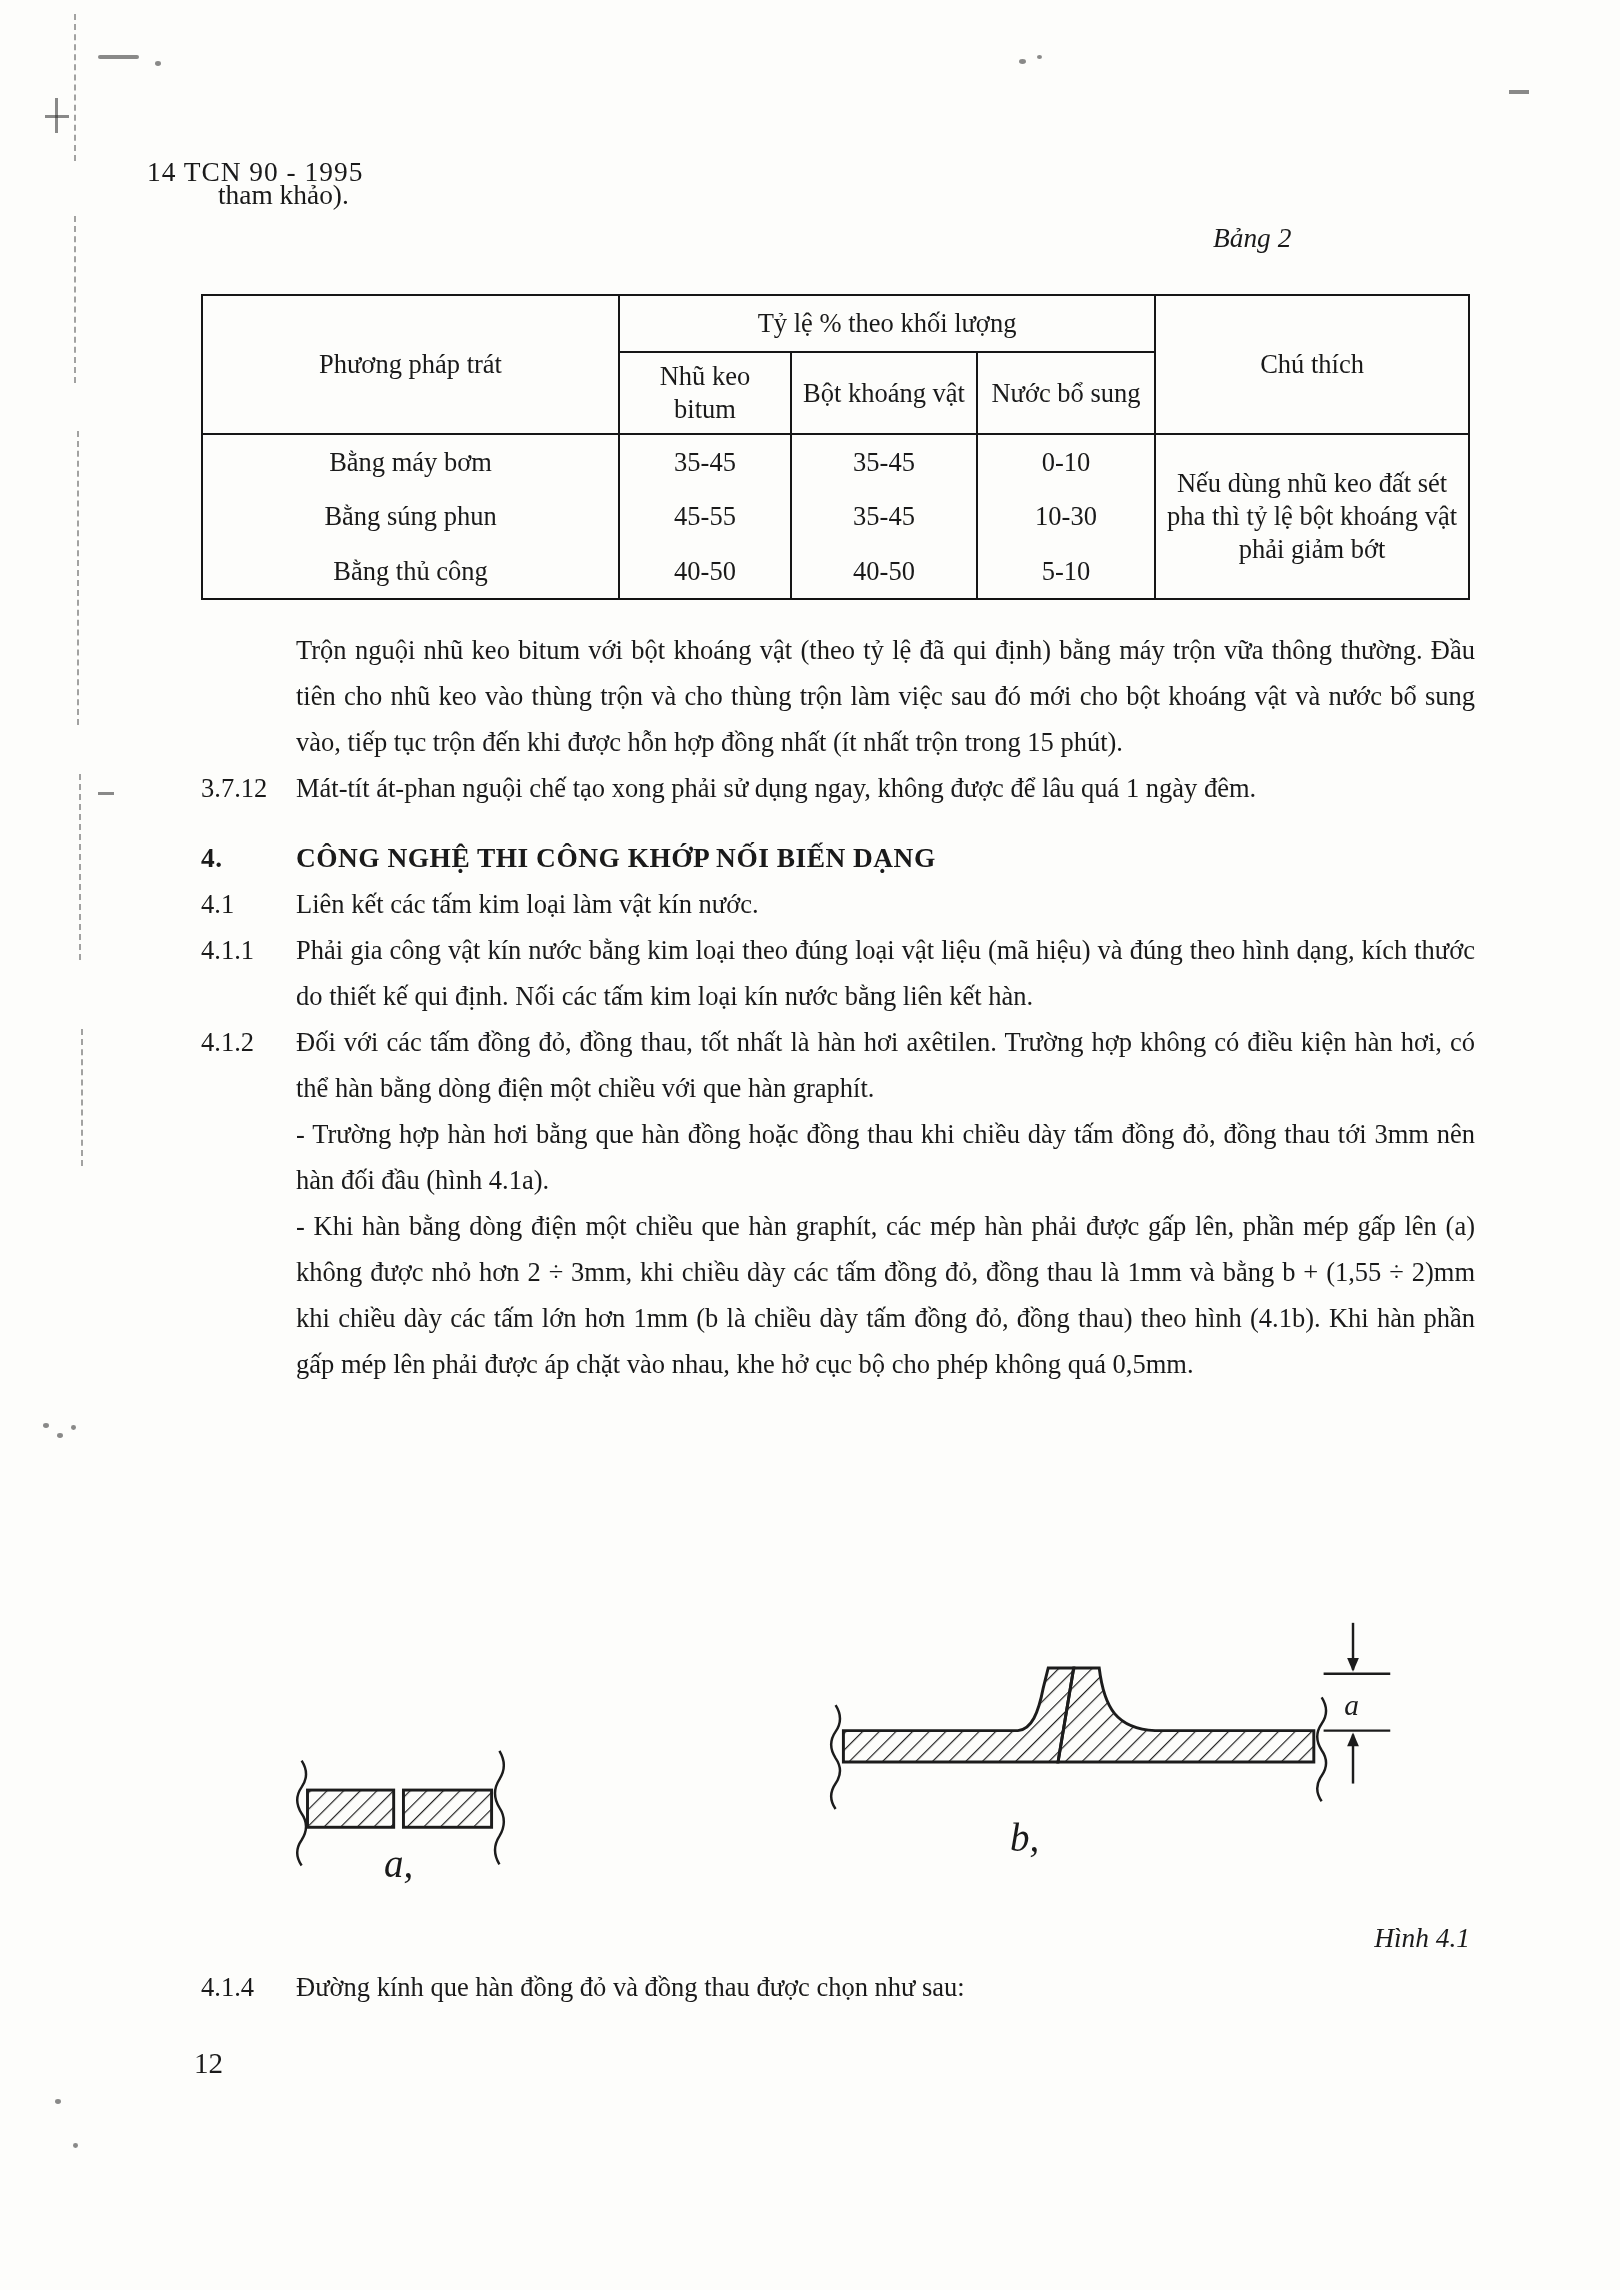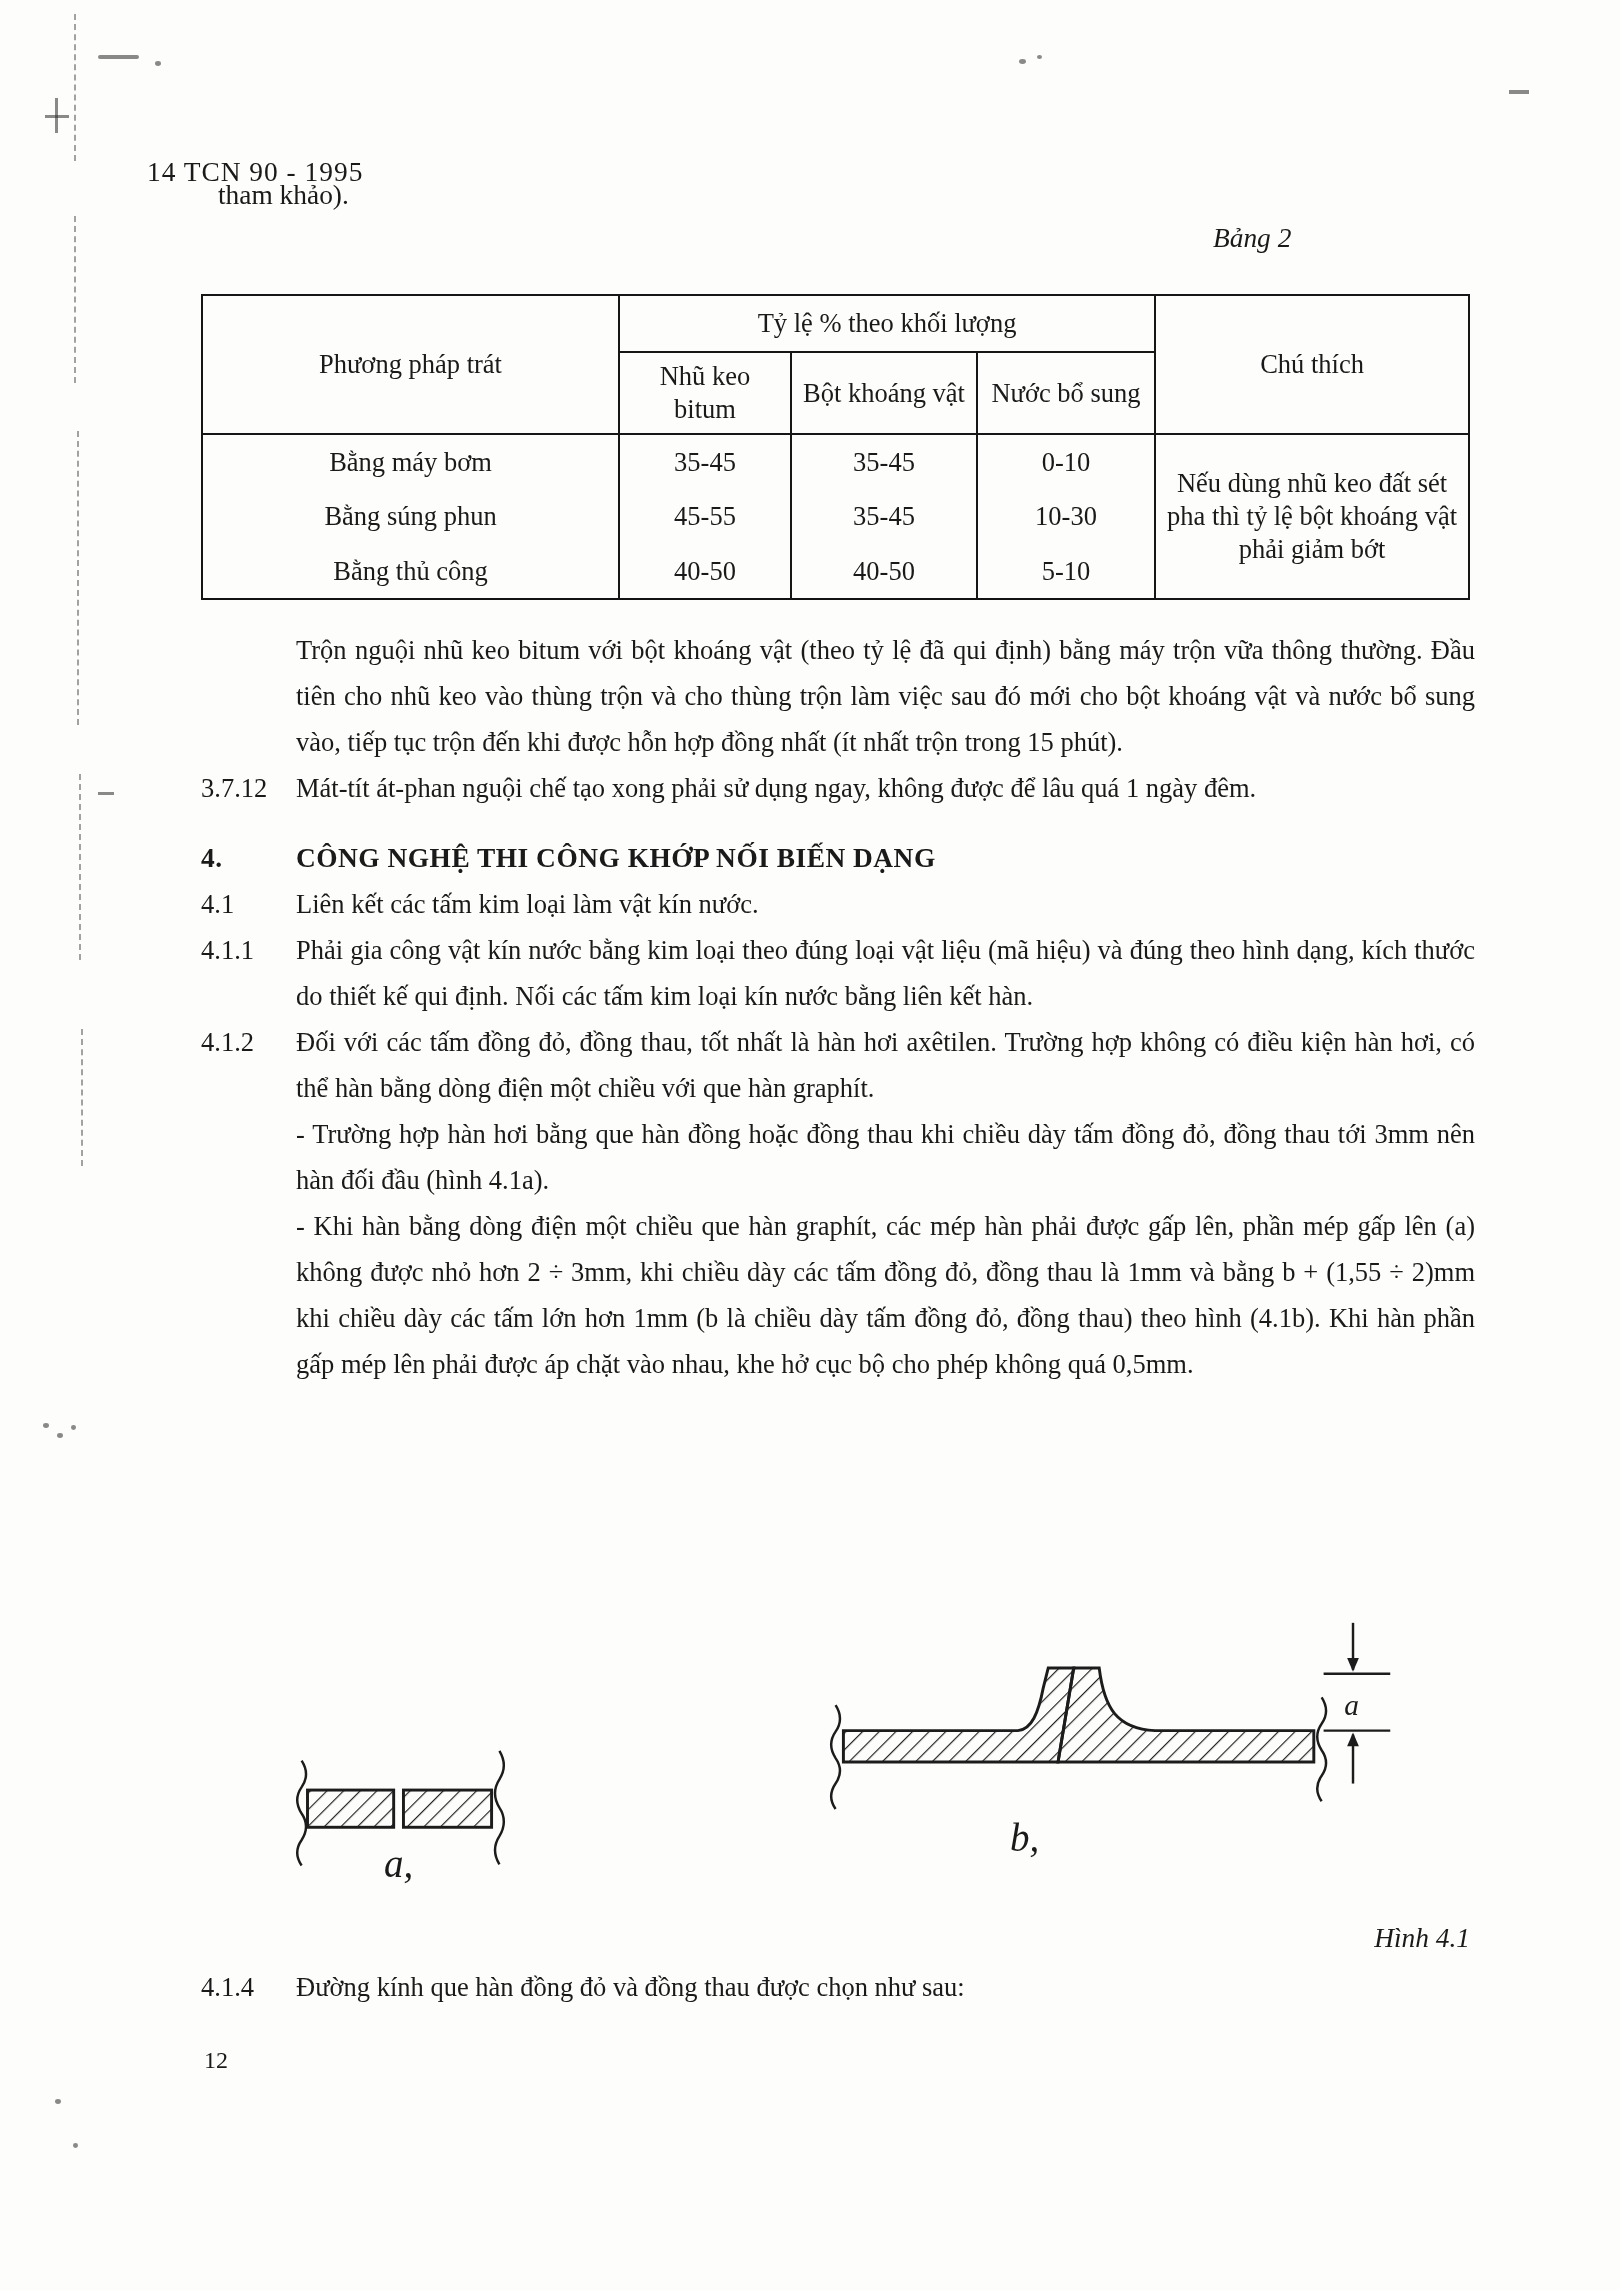--- a/index.html
+++ b/index.html
@@ -6,21 +6,21 @@
   body{
     width:1620px;height:2291px;position:relative;overflow:hidden;
     background:#fdfdfb;color:#1a1a1a;
     font-family:"Liberation Serif","DejaVu Serif",serif;
   }
   .abs{position:absolute;}
   
   .doc-code{left:147px;top:133px;font-size:27.4px;letter-spacing:1px;margin-top:24px;}
   .intro-line{left:218px;top:180px;font-size:27.4px;}
   .table-label{left:1213px;top:223px;font-size:27.4px;font-style:italic;}
-  .page-number{left:204px;top:2047px;font-size:24px;}
+  .page-number{left:194px;top:2047px;font-size:29px;}
   
   .tbl-wrap{left:201px;top:294px;}
   table.spec{border-collapse:collapse;table-layout:fixed;width:1266px;}
   table.spec th,table.spec td{
     border:2px solid #161616;font-weight:normal;
     font-size:26.5px;line-height:33px;text-align:center;vertical-align:middle;
     padding:2px 9px;
   }
   table.spec{border:2.9px solid #121212;}
   tr.hrow1{height:57px;}

